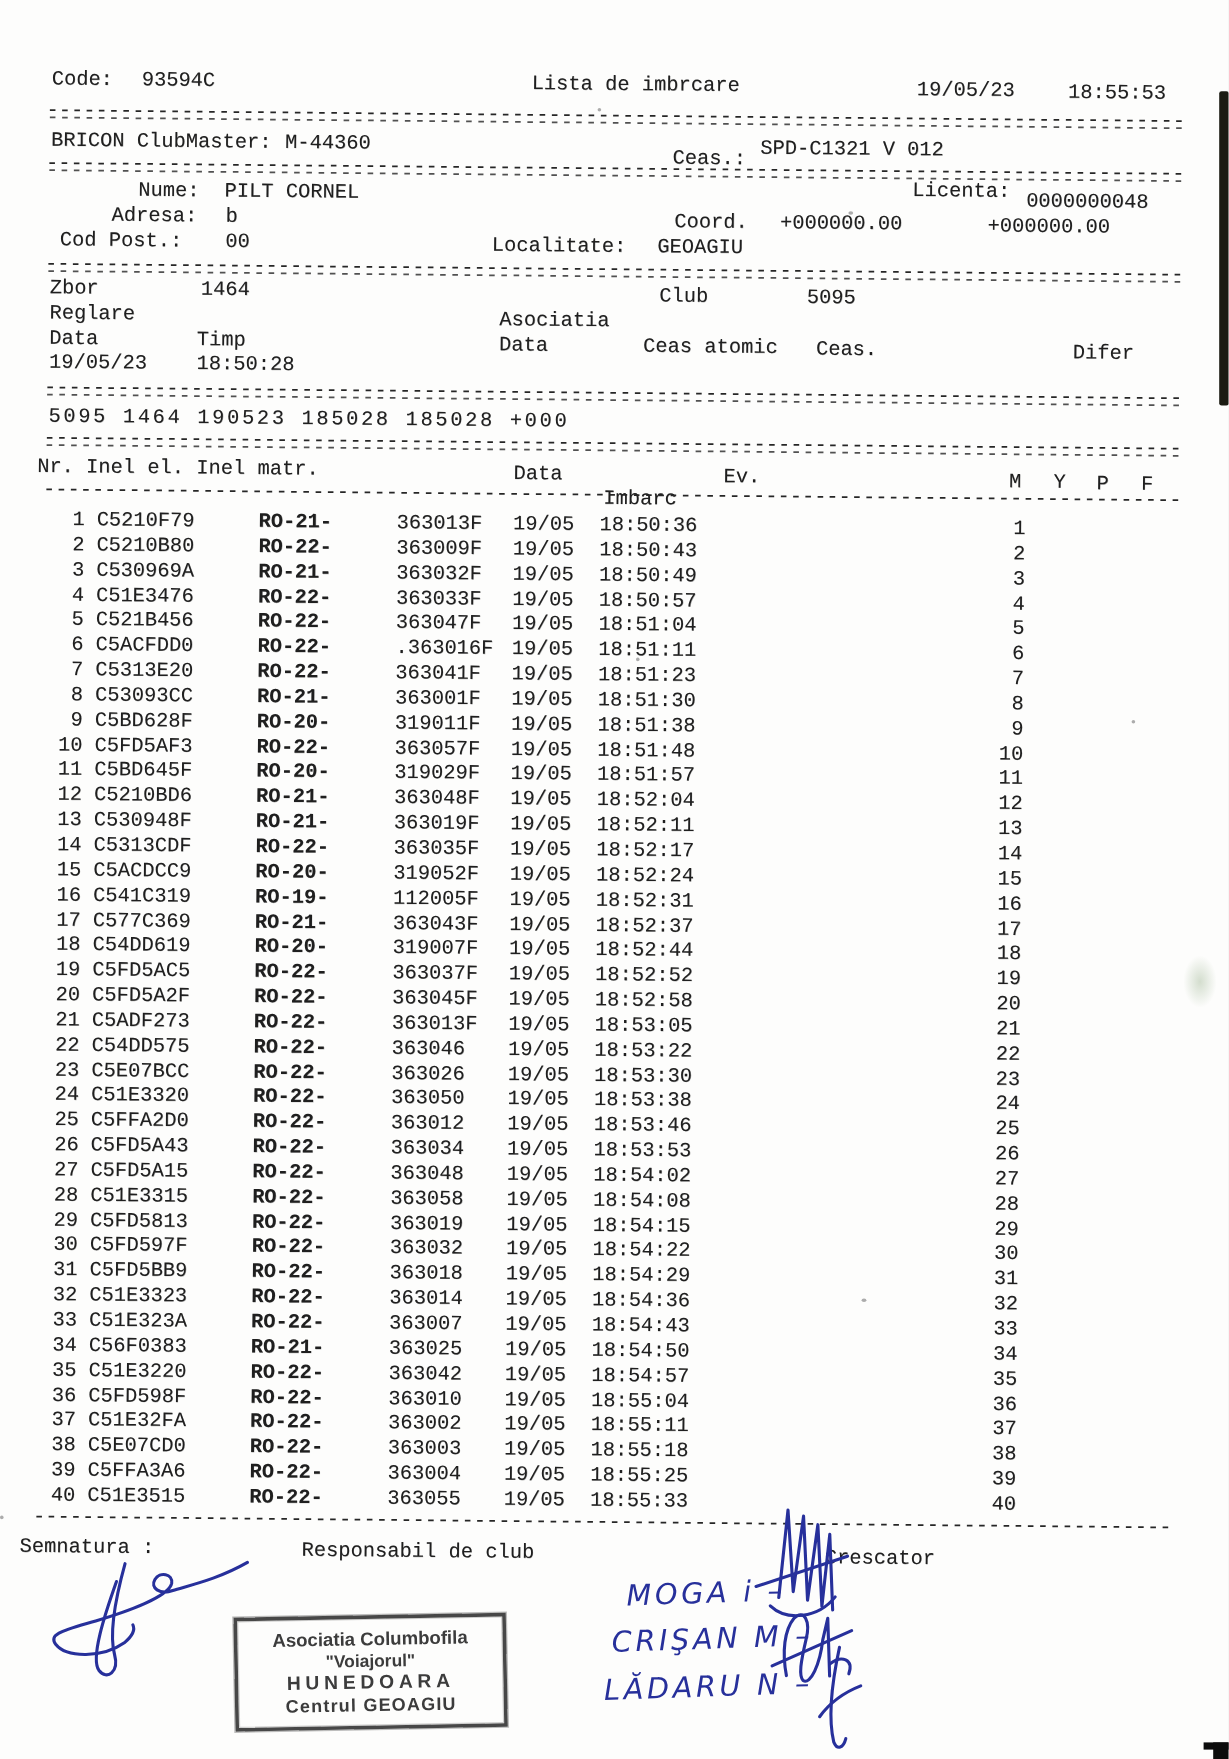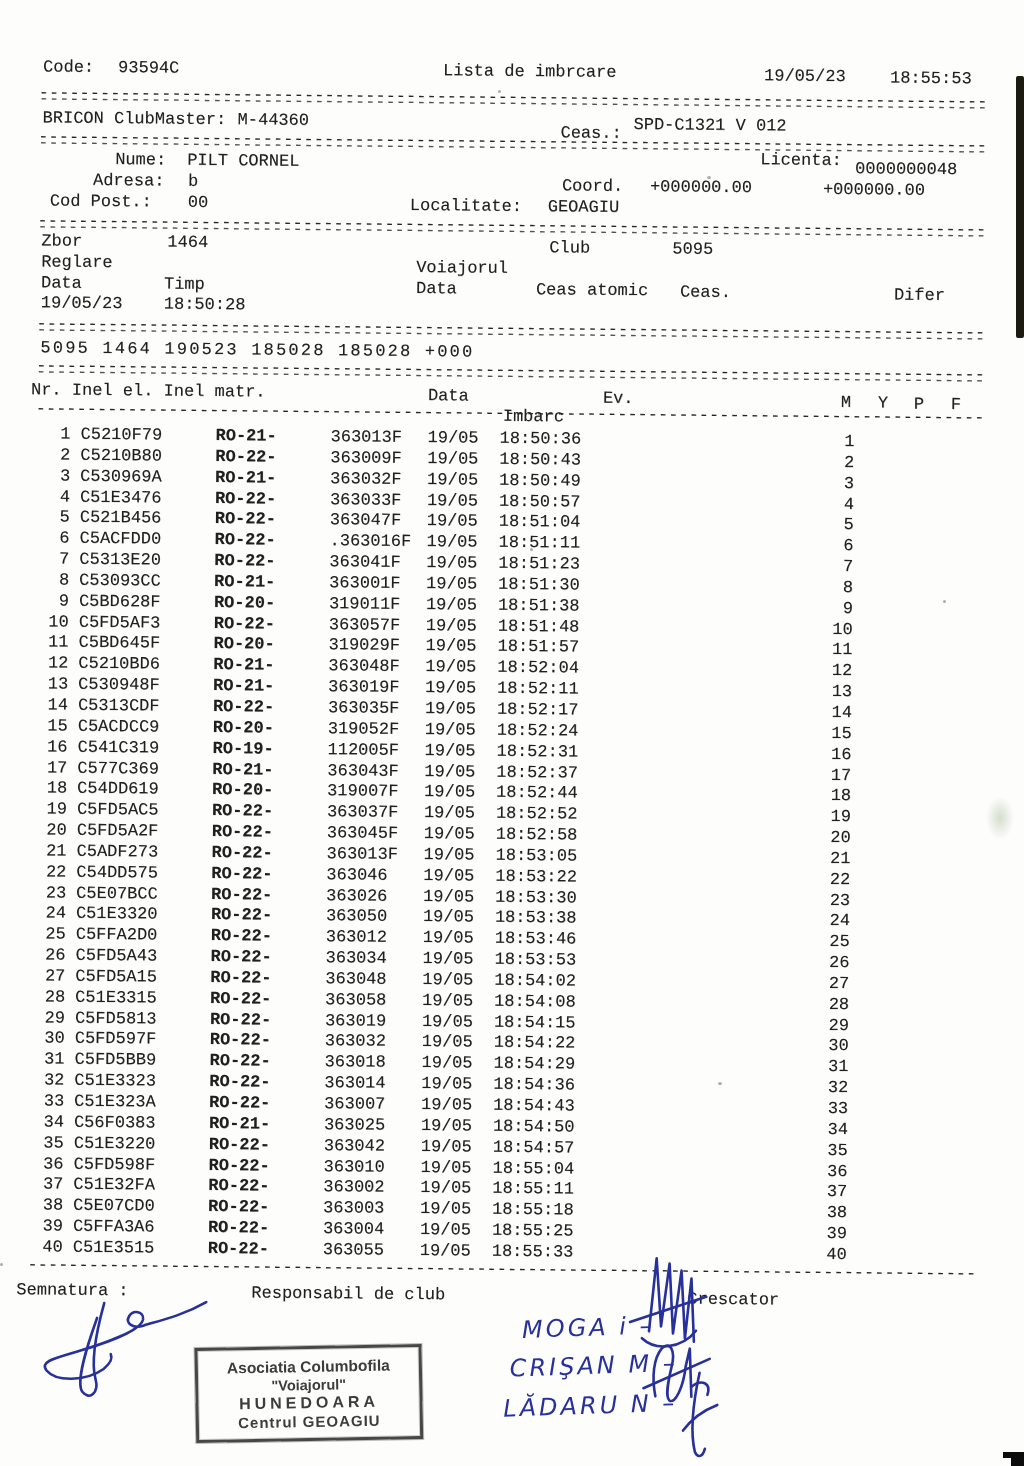--- a/index.html
+++ b/index.html
@@ -89,21 +89,21 @@
     <span class="ln" style="left:183px;top:191px">00</span>
     <span class="ln" style="left:405px;top:192px">Localitate:</span>
     <span class="ln" style="left:543px;top:192px">GEOAGIU</span>
     <div class="sep dbl" style="top:214px">---------------------------------------------------------------------------------------------</div>
 
     <span class="ln" style="left:37px;top:231px">Zbor</span>
     <span class="ln" style="left:163px;top:231px">1464</span>
     <span class="ln" style="left:545px;top:233px">Club</span>
     <span class="ln" style="left:668px;top:233px">5095</span>
     <span class="ln" style="left:37px;top:252px">Reglare</span>
-    <span class="ln" style="left:412px;top:254px">Voiajorul</span>
+    <span class="ln" style="left:412px;top:254px">Asociatia</span>
     <span class="ln" style="left:37px;top:273px">Data</span>
     <span class="ln" style="left:160px;top:273px">Timp</span>
     <span class="ln" style="left:412px;top:275px">Data</span>
     <span class="ln" style="left:532px;top:275px">Ceas atomic</span>
     <span class="ln" style="left:676px;top:276px">Ceas.</span>
     <span class="ln" style="left:890px;top:277px">Difer</span>
     <span class="ln" style="left:37px;top:293px">19/05/23</span>
     <span class="ln" style="left:160px;top:293px">18:50:28</span>
     <div class="sep dbl" style="top:317px">---------------------------------------------------------------------------------------------</div>
 

